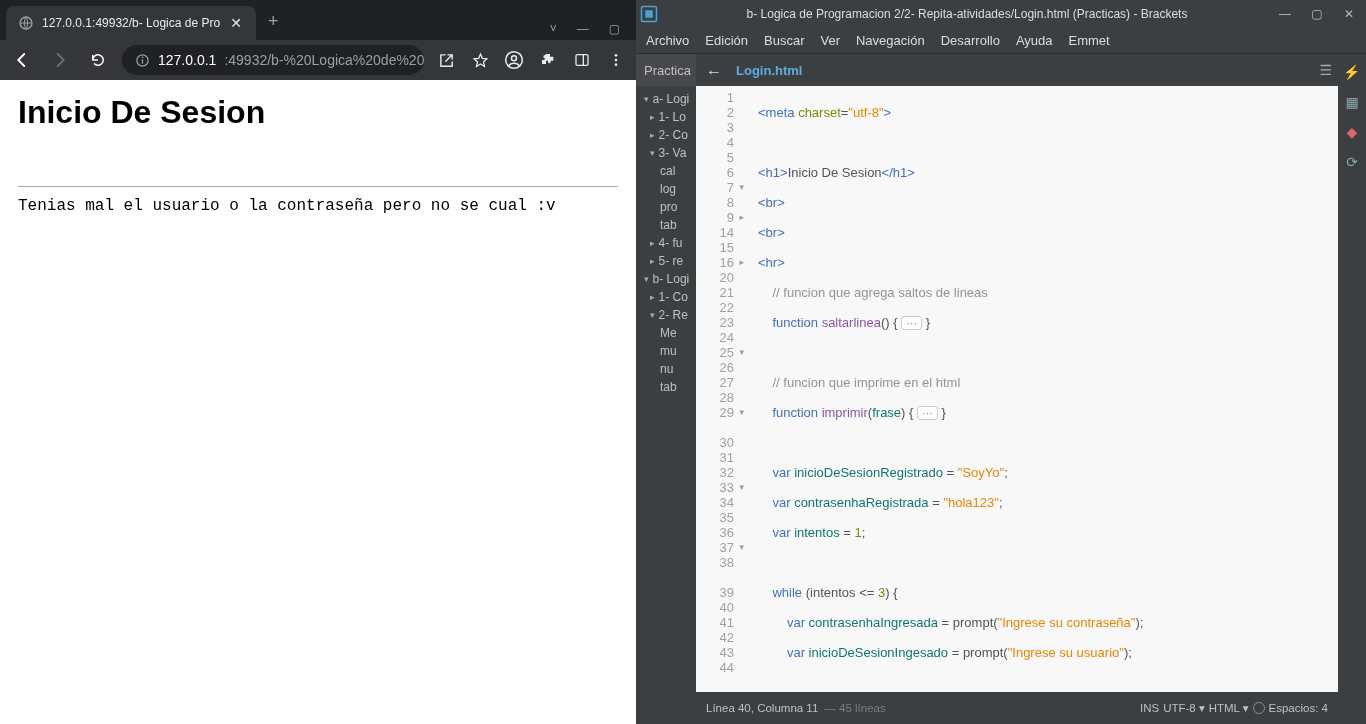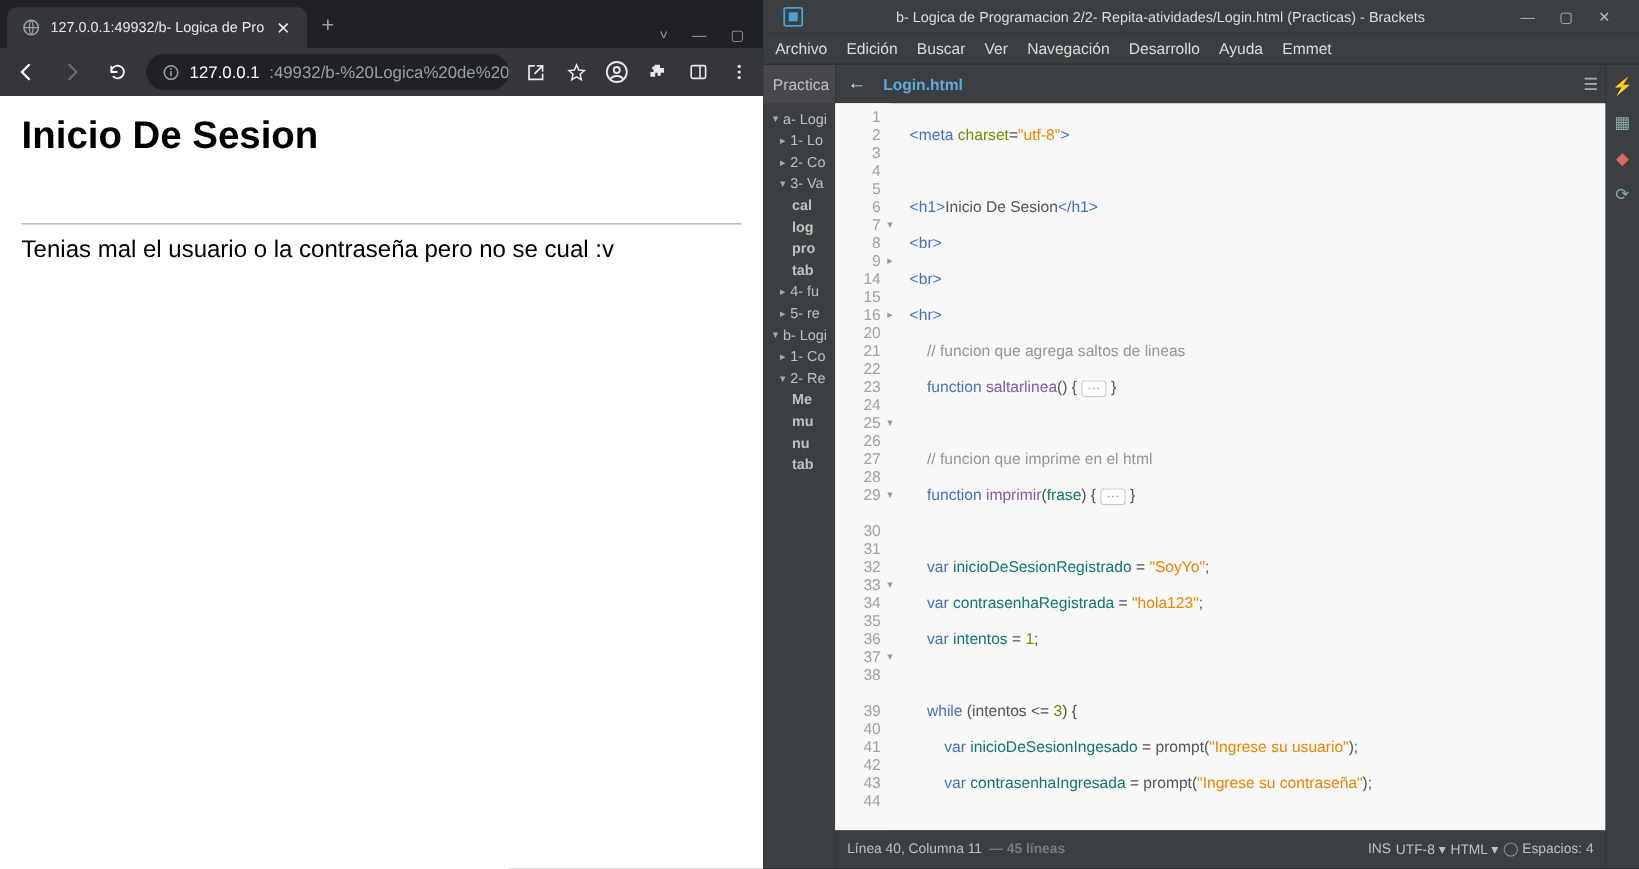--- a/index.html
+++ b/index.html
@@ -19,38 +19,38 @@
 .br-nav-btn { width: 28px; height: 28px; display: flex; align-items: center; justify-content: center; color: #fff; border-radius: 50%; }
 .br-nav-btn.dis { color: #6b6e73; }
 .br-url { flex: 1; height: 30px; background: #202124; border-radius: 15px; display: flex; align-items: center; padding: 0 12px; color: #e8eaed; font-size: 14px; gap: 8px; overflow: hidden; }
 .br-url .ic { width: 16px; height: 16px; flex: none; display: flex; align-items: center; justify-content: center; }
 .br-url .host { color: #fff; }
 .br-url .path { color: #9aa0a6; white-space: nowrap; }
 .br-right-ic { width: 24px; height: 24px; display: flex; align-items: center; justify-content: center; color: #e8eaed; }
 .br-page { flex: 1; background: #fff; padding: 14px 18px; font-family: "Times New Roman", serif; color: #000; }
 .br-page h1 { font-size: 32px; font-weight: bold; margin-bottom: 10px; }
 .br-page hr { border: none; border-top: 1px solid #aaa; margin: 55px 0 10px; }
-.br-page p { font-size: 20px; }
+.br-page p { font-size: 16px; font-family: Liberation Mono, monospace; }
 
 
 .brackets { flex: 1; height: 724px; background: #1d1f21; display: flex; flex-direction: column; color: #c8c8c8; font-size: 13px; position: relative; }
-.bk-titlebar { height: 28px; background: #3b3f41; display: flex; align-items: center; padding: 0 16px; justify-content: space-between; }
+.bk-titlebar { height: 28px; background: #3b3f41; display: flex; align-items: center; padding: 0 4px; justify-content: space-between; }
 .bk-logo { width: 18px; height: 18px; margin-right: 4px; }
 .bk-title { flex: 1; text-align: center; font-size: 12px; color: #ddd; }
 .bk-winbtn { display: flex; gap: 6px; }
 .bk-winbtn span { width: 26px; text-align: center; color: #bbb; font-size: 12px; }
 .bk-menubar { height: 26px; background: #3b3f41; display: flex; align-items: center; gap: 16px; padding: 0 10px; font-size: 13px; color: #ddd; border-bottom: 1px solid #2b2d2f; }
 
 .bk-body { flex: 1; display: flex; min-height: 0; }
 .bk-sidebar { width: 60px; background: #3b3f41; overflow: hidden; font-size: 12px; color: #c0c0c0; }
 .bk-side-hd { height: 32px; display: flex; align-items: center; padding: 0 8px; background: #47484b; font-size: 13px; }
 .bk-tree { padding: 4px 0; }
 .bk-tree .row { padding: 2px 4px 2px 8px; white-space: nowrap; overflow: hidden; display: flex; align-items: center; gap: 4px; }
 .bk-tree .dep1 { padding-left: 14px; }
-.bk-tree .dep2 { padding-left: 24px; font-weight: bold; }
+.bk-tree .dep2 { padding-left: 24px; }
 .bk-tree .tri { font-size: 9px; color: #aaa; }
 
 .bk-main { flex: 1; display: flex; flex-direction: column; min-width: 0; }
 .bk-tabs { height: 32px; background: #3b3f41; display: flex; align-items: center; padding: 0 6px; gap: 10px; }
 .bk-back { color: #ddd; font-size: 16px; padding: 0 4px; }
 .bk-tab-file { color: #5fabde; font-size: 13px; font-weight: 600; }
 .bk-hamb { margin-left: auto; color: #aaa; font-size: 14px; }
 
 .bk-editor { flex: 1; display: flex; background: #f8f8f8; font-family: Consolas, monospace; font-size: 13px; line-height: 15px; overflow: hidden; }
 .bk-gutter { width: 46px; background: #f8f8f8; color: #a0a0a0; text-align: right; padding: 4px 8px 4px 0; user-select: none; }
@@ -68,21 +68,21 @@
 .s-var { color: #0f766e; }
 .s-num { color: #738d00; }
 .s-op  { color: #535353; }
 .foldbox { background: #fff; border: 1px solid #ccc; border-radius: 3px; padding: 0 4px; color: #888; font-size: 11px; }
 
 .bk-rpane { width: 28px; background: #3b3f41; display: flex; flex-direction: column; align-items: center; gap: 14px; padding-top: 10px; }
 .bk-rpane span { font-size: 14px; }
 
 .bk-status { height: 22px; background: #3b3f41; display: flex; align-items: center; font-size: 11.5px; color: #c0c0c0; padding: 16px 10px; justify-content: flex-end; }
 .bk-status .pos { }
-.bk-status .dim { color: #7a7d80; margin-left: 6px; font-weight: bold; }
+.bk-status .dim { color: #7a7d80; margin-left: 6px; }
 .bk-status .right { margin-left: auto; display: flex; gap: 4px; align-items: center; }
 .bk-status .circ { width: 12px; height: 12px; border: 1.5px solid #888; border-radius: 50%; }
 </style>
 </head>
 <body>
 
 <div class="browser">
   <div class="br-tabbar">
     <div class="br-tab">
       <svg class="fav" viewBox="0 0 24 24">
@@ -319,22 +319,22 @@
 <div class="cl">    <span class="s-kw">function</span> <span class="s-def">saltarlinea</span>() { <span class="foldbox">···</span> }</div>
 <div class="cl"></div>
 <div class="cl">    <span class="s-com">// funcion que imprime en el html</span></div>
 <div class="cl">    <span class="s-kw">function</span> <span class="s-def">imprimir</span>(<span class="s-var">frase</span>) { <span class="foldbox">···</span> }</div>
 <div class="cl"></div>
 <div class="cl">    <span class="s-kw">var</span> <span class="s-var">inicioDeSesionRegistrado</span> = <span class="s-str">"SoyYo"</span>;</div>
 <div class="cl">    <span class="s-kw">var</span> <span class="s-var">contrasenhaRegistrada</span> = <span class="s-str">"hola123"</span>;</div>
 <div class="cl">    <span class="s-kw">var</span> <span class="s-var">intentos</span> = <span class="s-num">1</span>;</div>
 <div class="cl"></div>
 <div class="cl">    <span class="s-kw">while</span> (intentos <span class="s-op">&lt;=</span> <span class="s-num">3</span>) {</div>
+<div class="cl">        <span class="s-kw">var</span> <span class="s-var">contrasenhaIngresada</span> = prompt(<span class="s-str">"Ingrese su contraseña"</span>);</div>
 <div class="cl">        <span class="s-kw">var</span> <span class="s-var">inicioDeSesionIngesado</span> = prompt(<span class="s-str">"Ingrese su usuario"</span>);</div>
-<div class="cl">        <span class="s-kw">var</span> <span class="s-var">contrasenhaIngresada</span> = prompt(<span class="s-str">"Ingrese su contraseña"</span>);</div>
 
 
 
 
 
 
 
 
 
 

